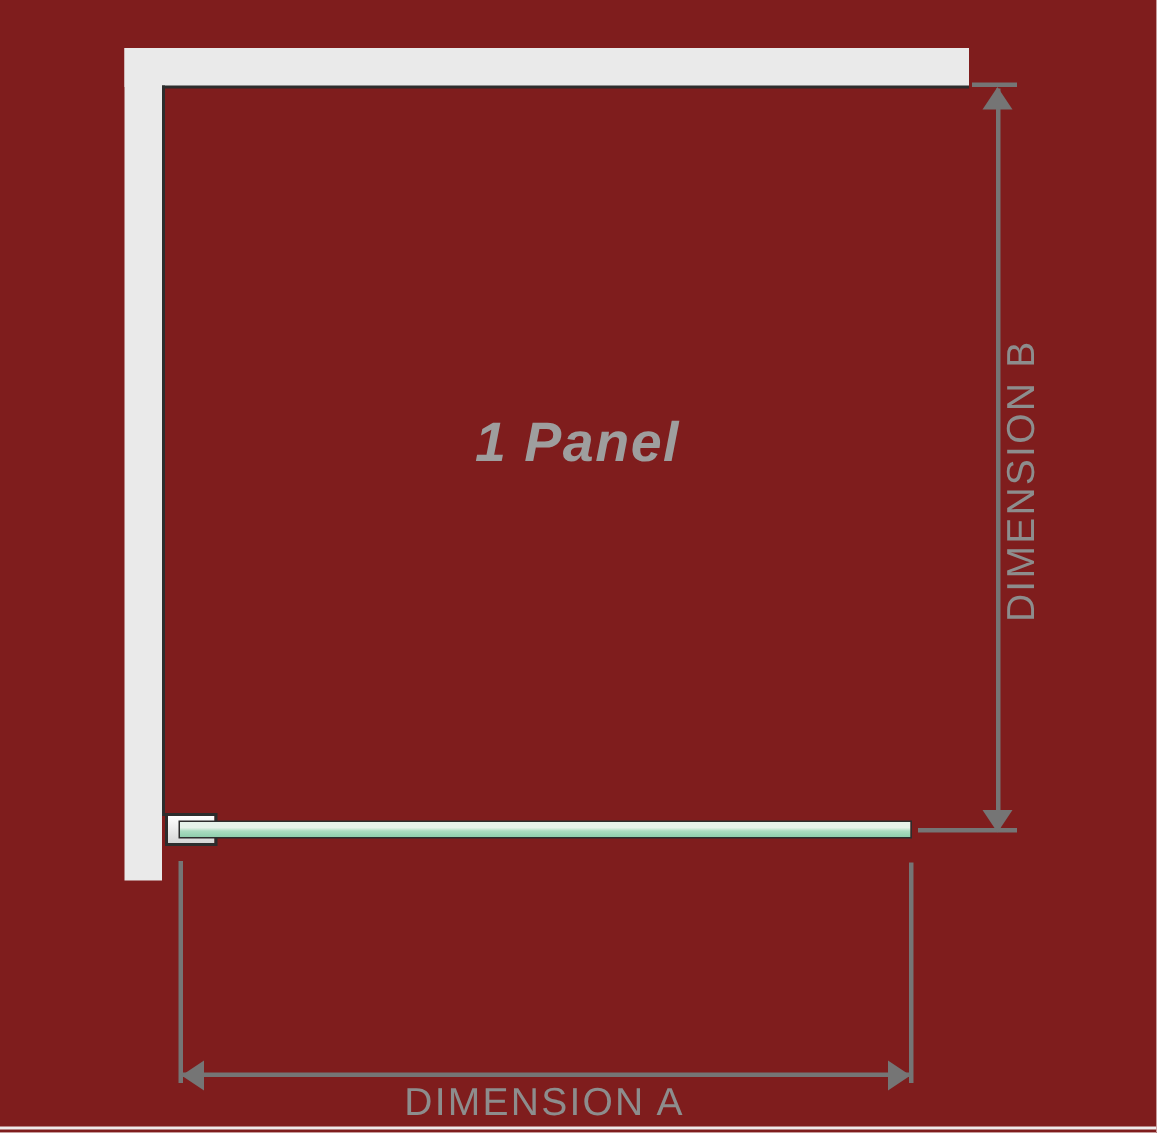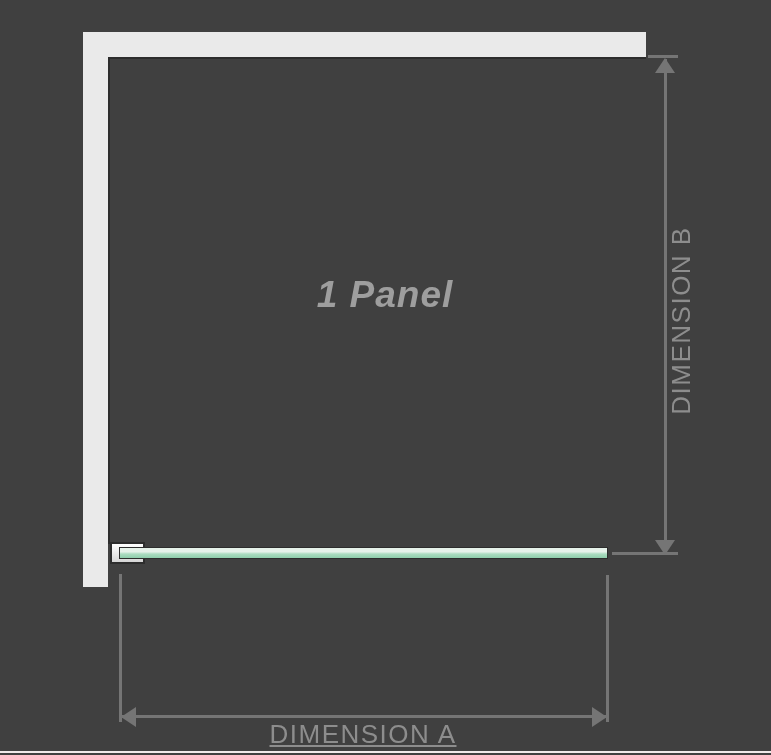--- a/index.html
+++ b/index.html
@@ -1,20 +1,20 @@
 <!DOCTYPE html>
 <html style="--wall: #eaeaea; --outline: #2d2d2d; --dimension_line: #757575; --dimension_text: #8d8d8d; --panel_label_text: #9e9e9e; --glass_top: #e6f2ea; --glass_mid: #abdcc0; --glass_bottom: #8fceac; --bracket_fill_top: #ffffff; --bracket_fill_bottom: #d6d6d6; --page_edge: #efe9e9;"><head>
 <meta charset="utf-8">
 <style>
   html, body { margin: 0; padding: 0; background: #ffffff; }
   .canvas {
     position: relative;
     width: 771px;
     height: 755px;
-    background: #404040;
+    background: #7f1d1d;
     overflow: hidden;
     font-family: "Liberation Sans", sans-serif;
   }
   .abs { position: absolute; }
 
   
   .wall { background: var(--wall); }
   .wall-top  { left: 83px;  top: 32px; width: 563px; height: 26px; }
   .wall-left { left: 83px;  top: 32px; width: 25px;  height: 555px; }
 
@@ -79,21 +79,21 @@
     border-top: 10px solid transparent; border-bottom: 10px solid transparent;
     border-left: 15px solid var(--dimension_line);
   }
 
   
   .dim-label {
     color: var(--dimension_text);
     font-size: 26px; letter-spacing: 1.5px; white-space: nowrap;
     display: flex; align-items: center; justify-content: center;
   }
-  .dim-a-label { left: 263px; top: 719px; width: 200px; height: 30px; text-decoration: underline; }
+  .dim-a-label { left: 263px; top: 719px; width: 200px; height: 30px; }
   .dim-b-label {
     left: 601px; top: 307px; width: 160px; height: 27px;
     transform: rotate(-90deg); transform-origin: center center;
   }
 
   
   .page-edge { left: 0; top: 751px; width: 771px; height: 2px; background: var(--page_edge); }
 </style>
 </head>
 <body>

